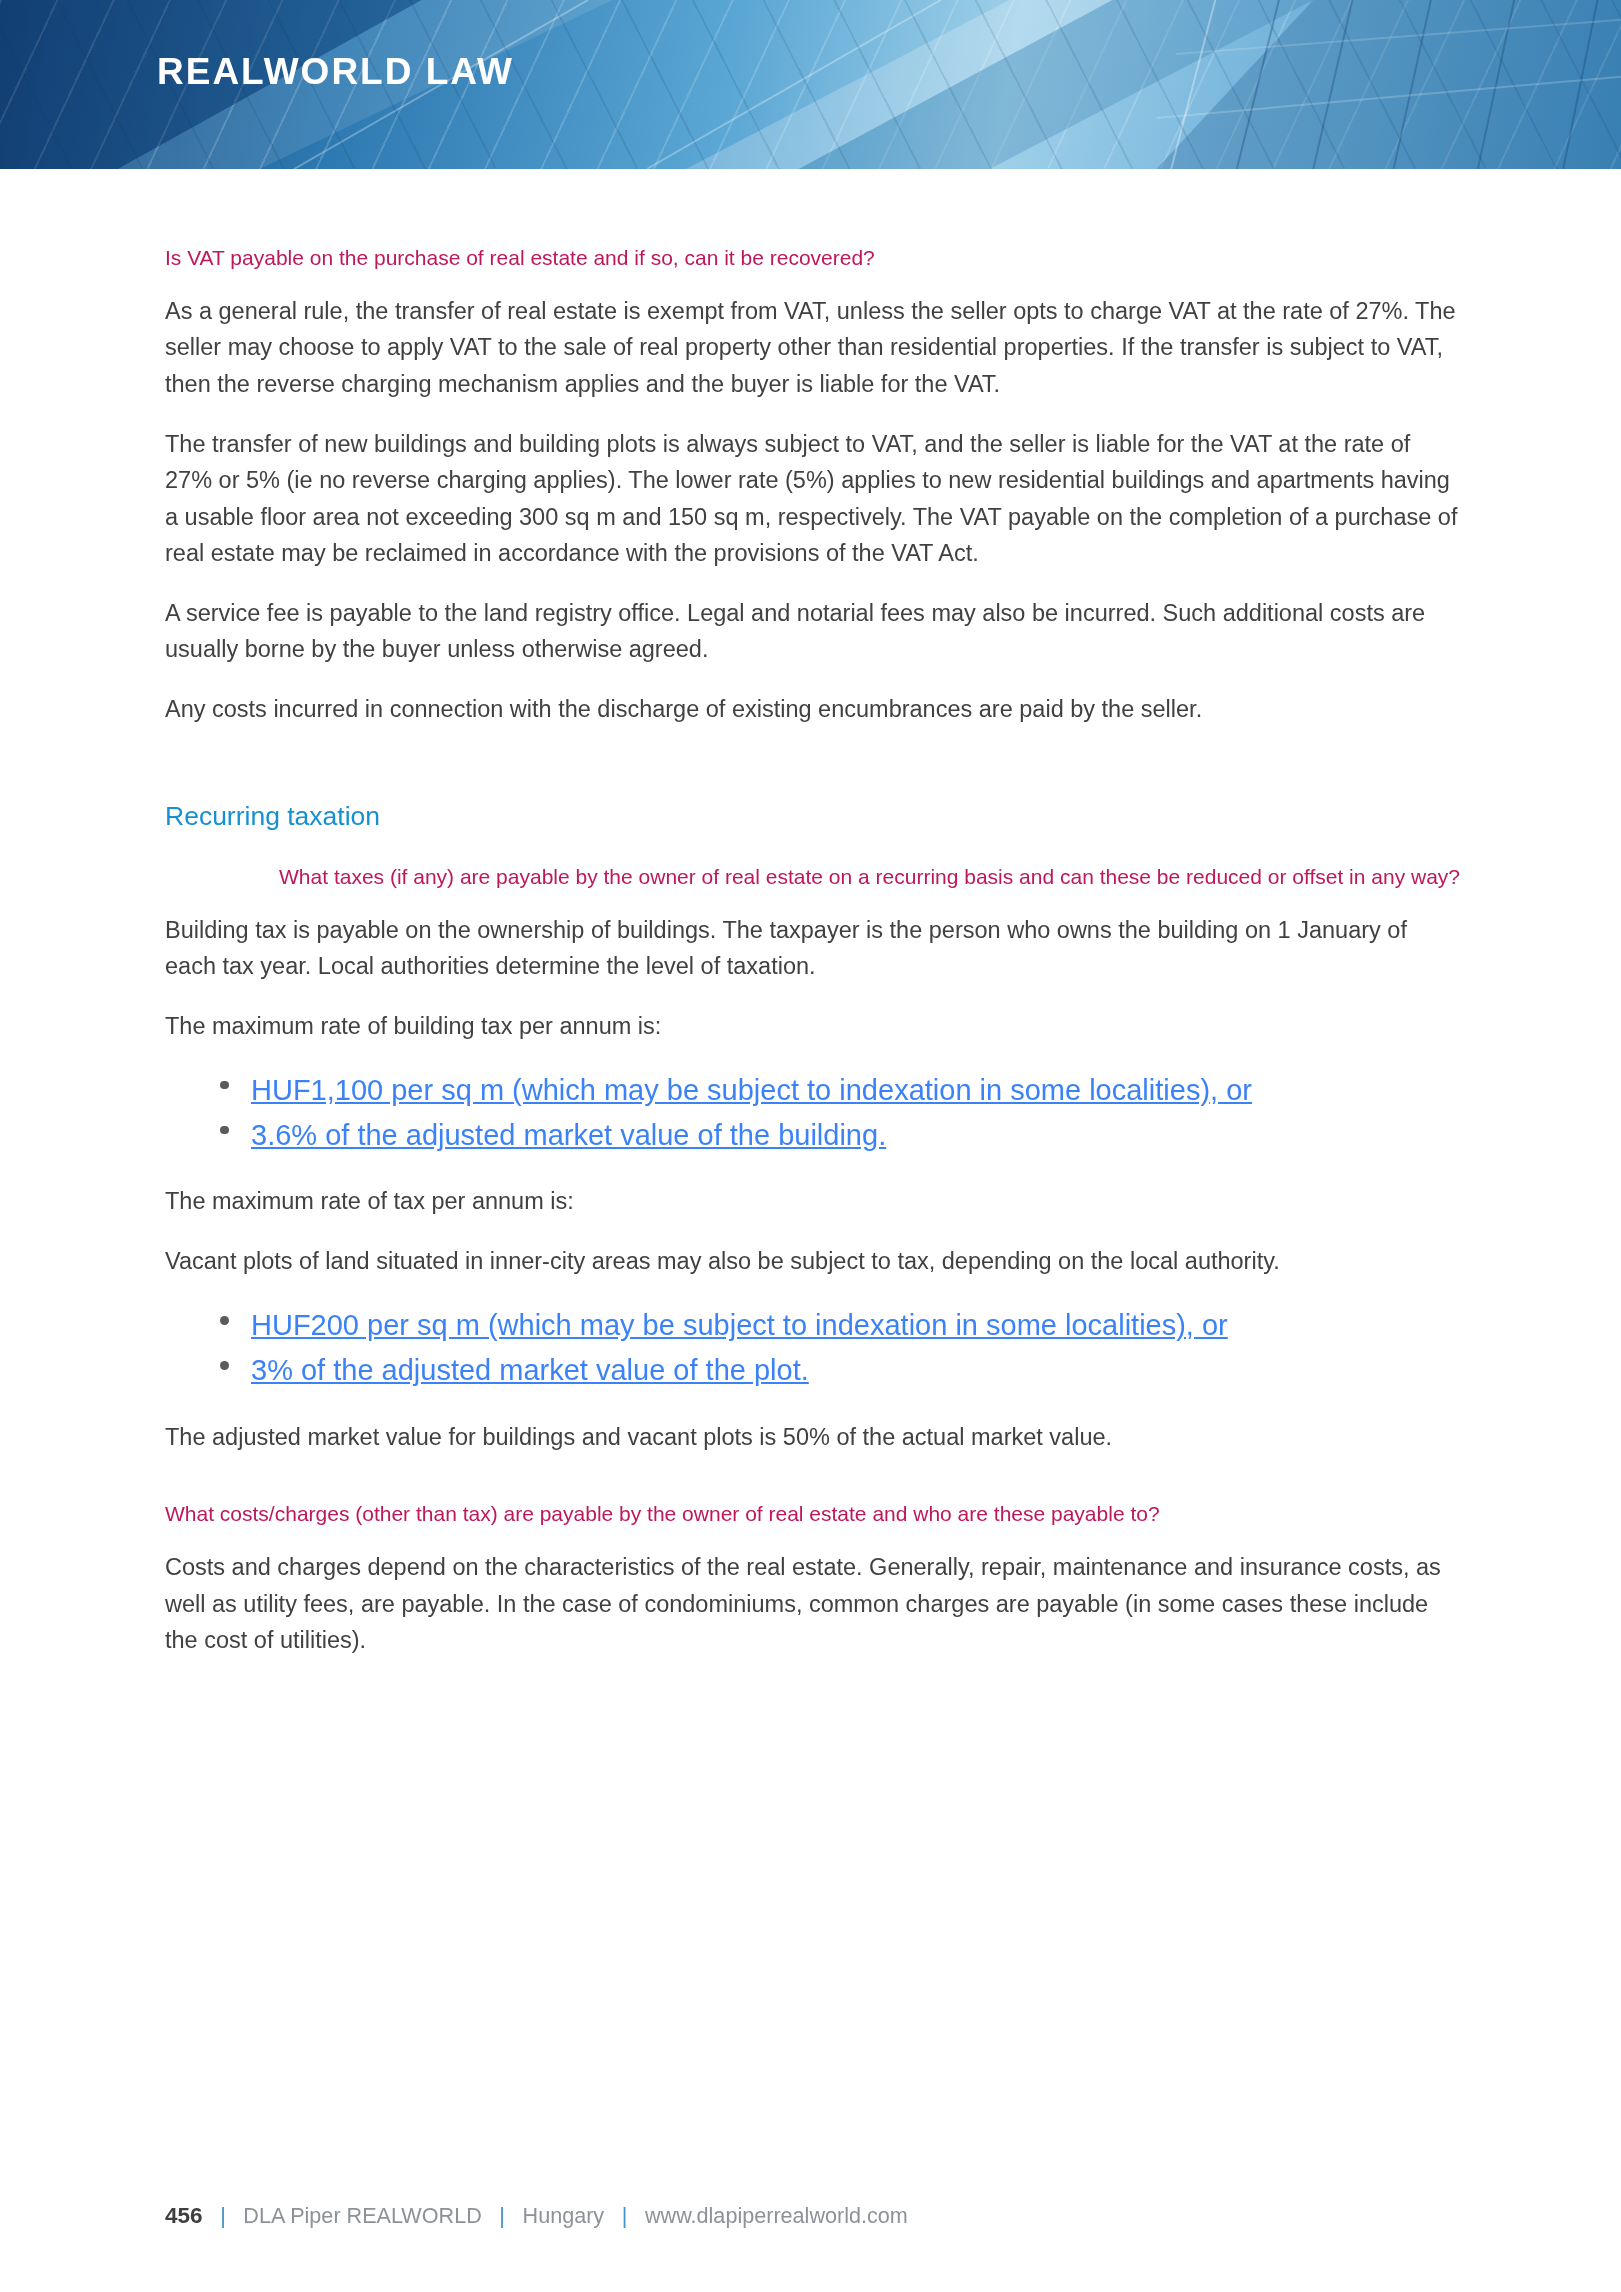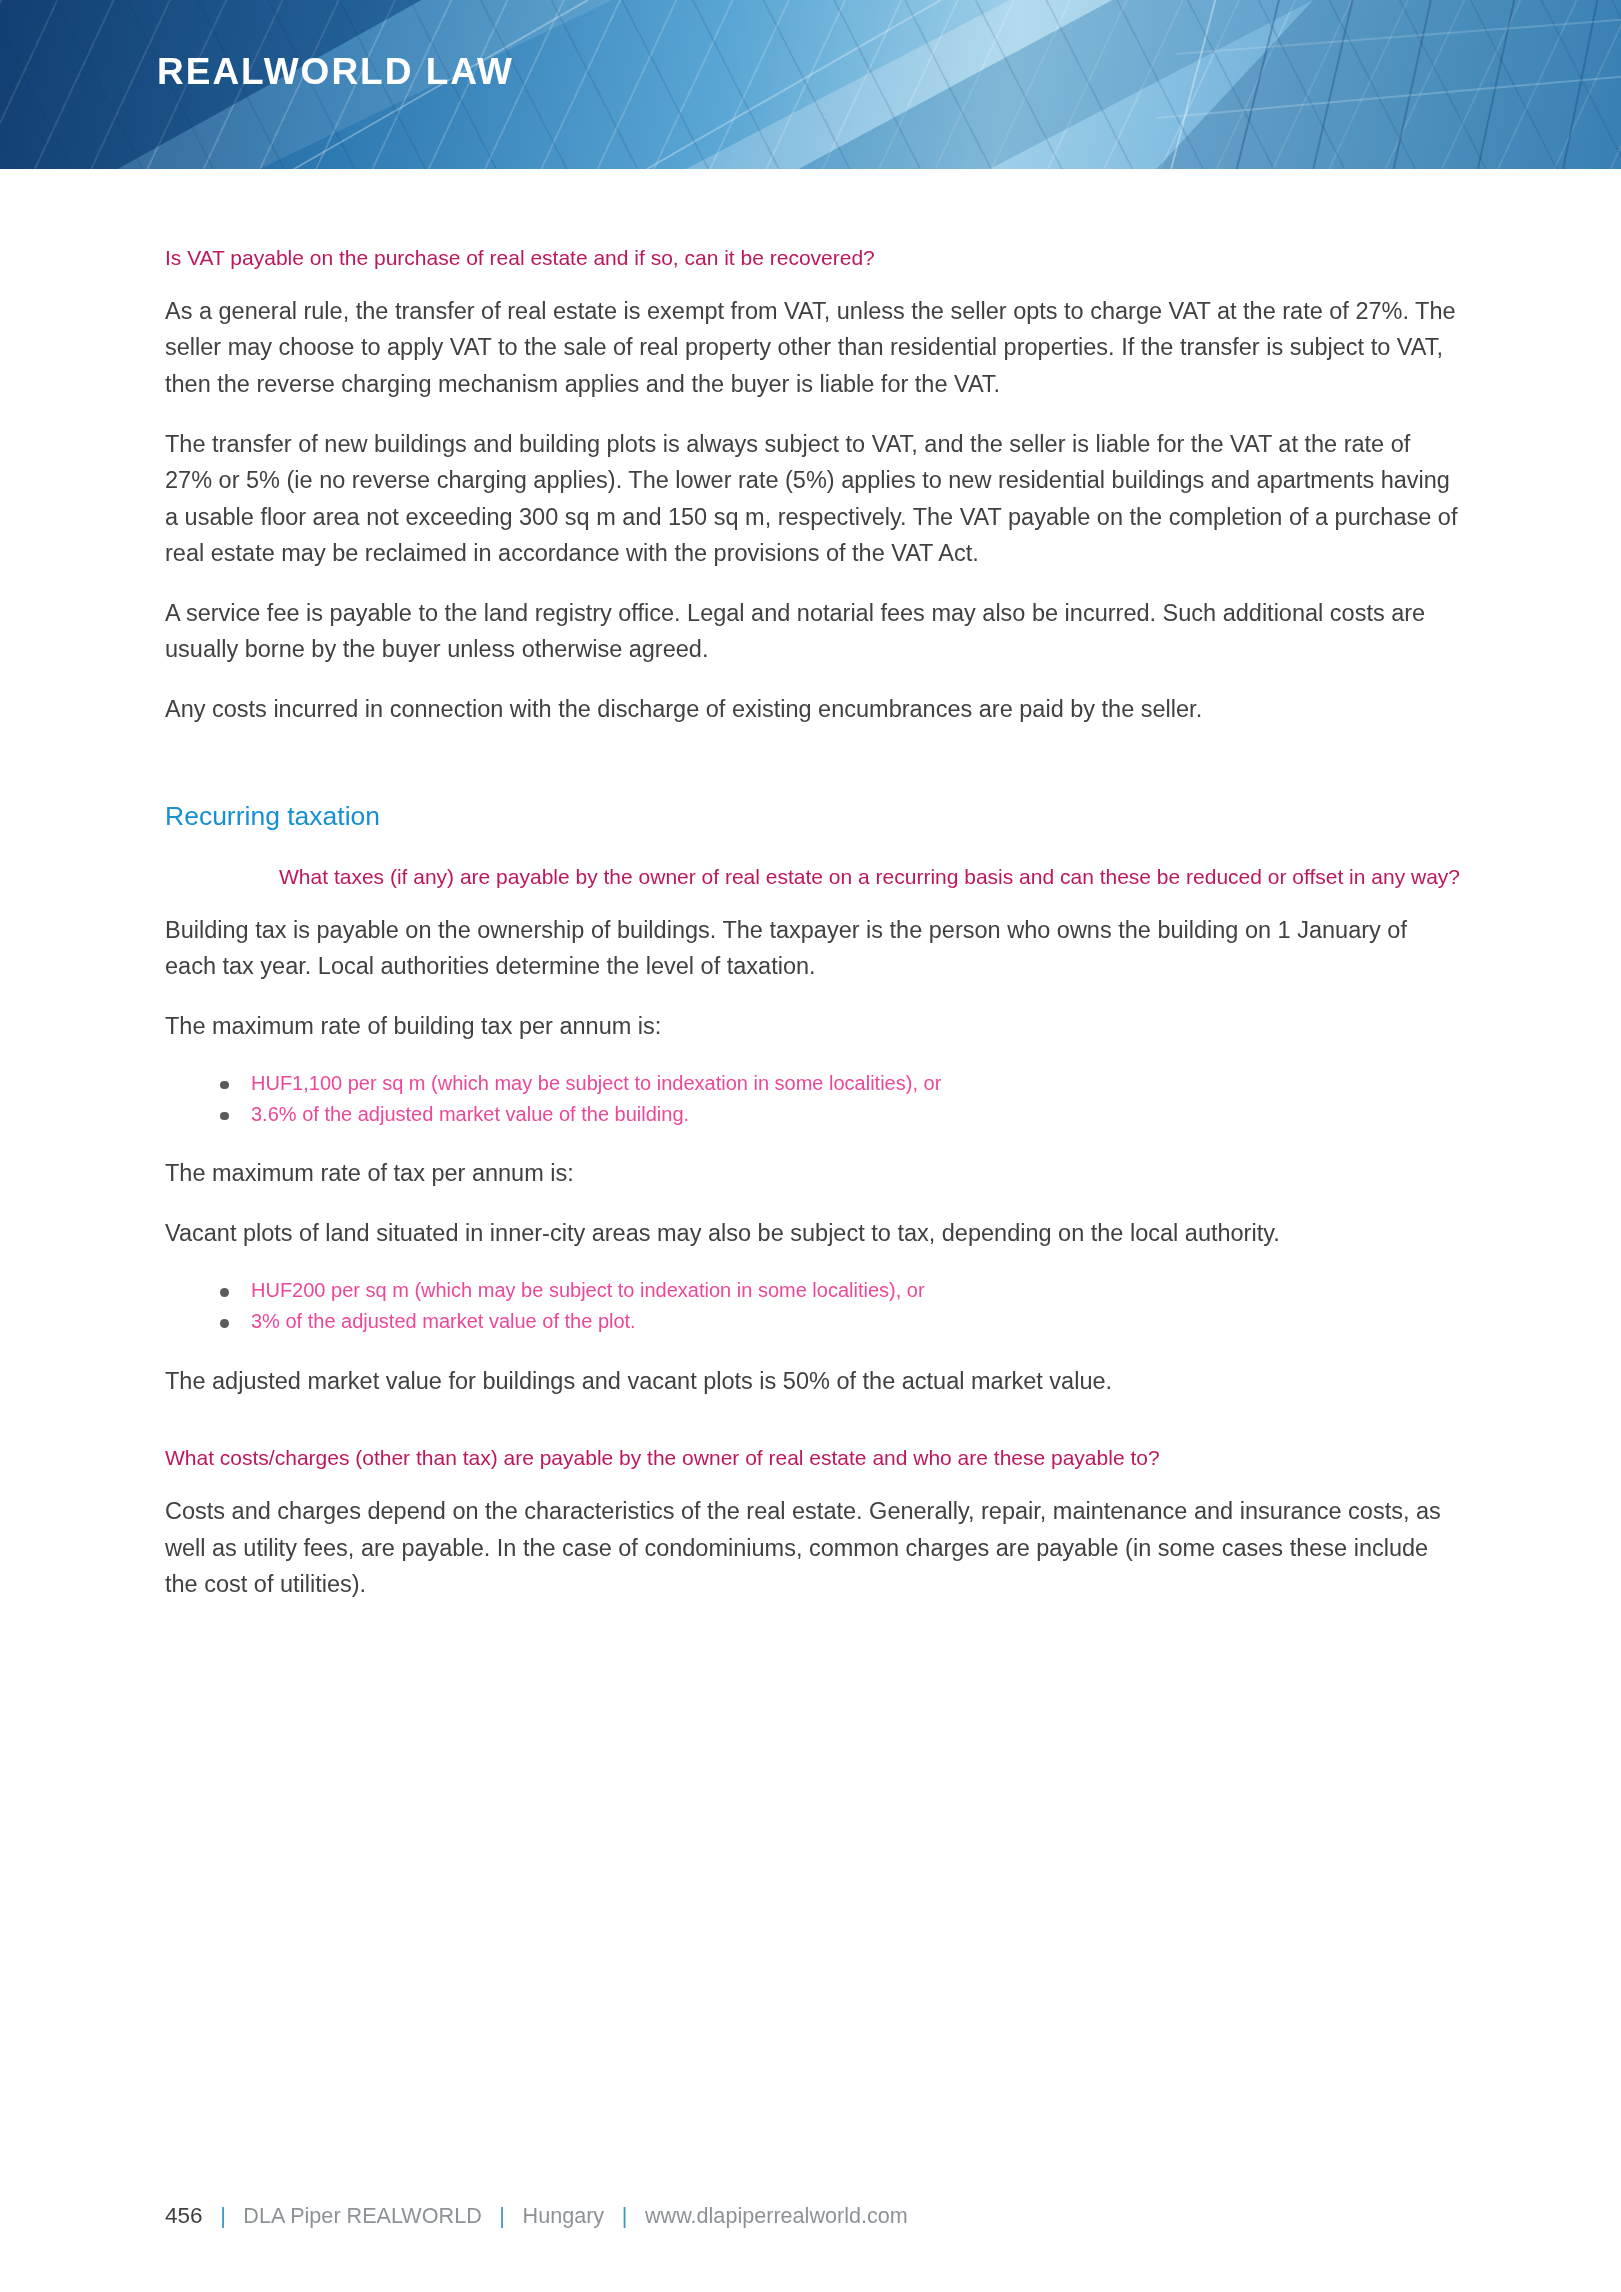--- a/index.html
+++ b/index.html
@@ -73,23 +73,24 @@
     margin: 73px 0 13.7px 0;
   }
   .section-title + .question { margin-top: 29px; text-align: right; }
   ul.bullets {
     list-style: none;
     margin: 2px 0 25.5px 0;
   }
   ul.bullets li {
     position: relative;
     padding-left: 86px;
-    font-size: 20px;
+    font-size: 29px;
     line-height: 1.55;
-    color: #ec4899;
+    color: #3b82f6;
+    text-decoration: underline;
   }
   ul.bullets li .dot {
     position: absolute;
     left: 55px;
     top: 12.7px;
     width: 8.8px;
     height: 8.8px;
     border-radius: 50%;
     background: #5b5b5b;
   }
@@ -99,21 +100,21 @@
     position: absolute;
     left: 165px;
     top: 2203px;
     display: flex;
     align-items: baseline;
     gap: 17.6px;
     font-size: 21.6px;
     color: #8d9298;
   }
   .footer .page-num {
-    font-weight: normal;
+    font-weight: bold;
     color: #3f3f3f;
     font-size: 22.5px;
   }
   .footer .sep { color: #4293c8; }
 </style>
 </head>
 <body>
 
 <div class="page">
 

